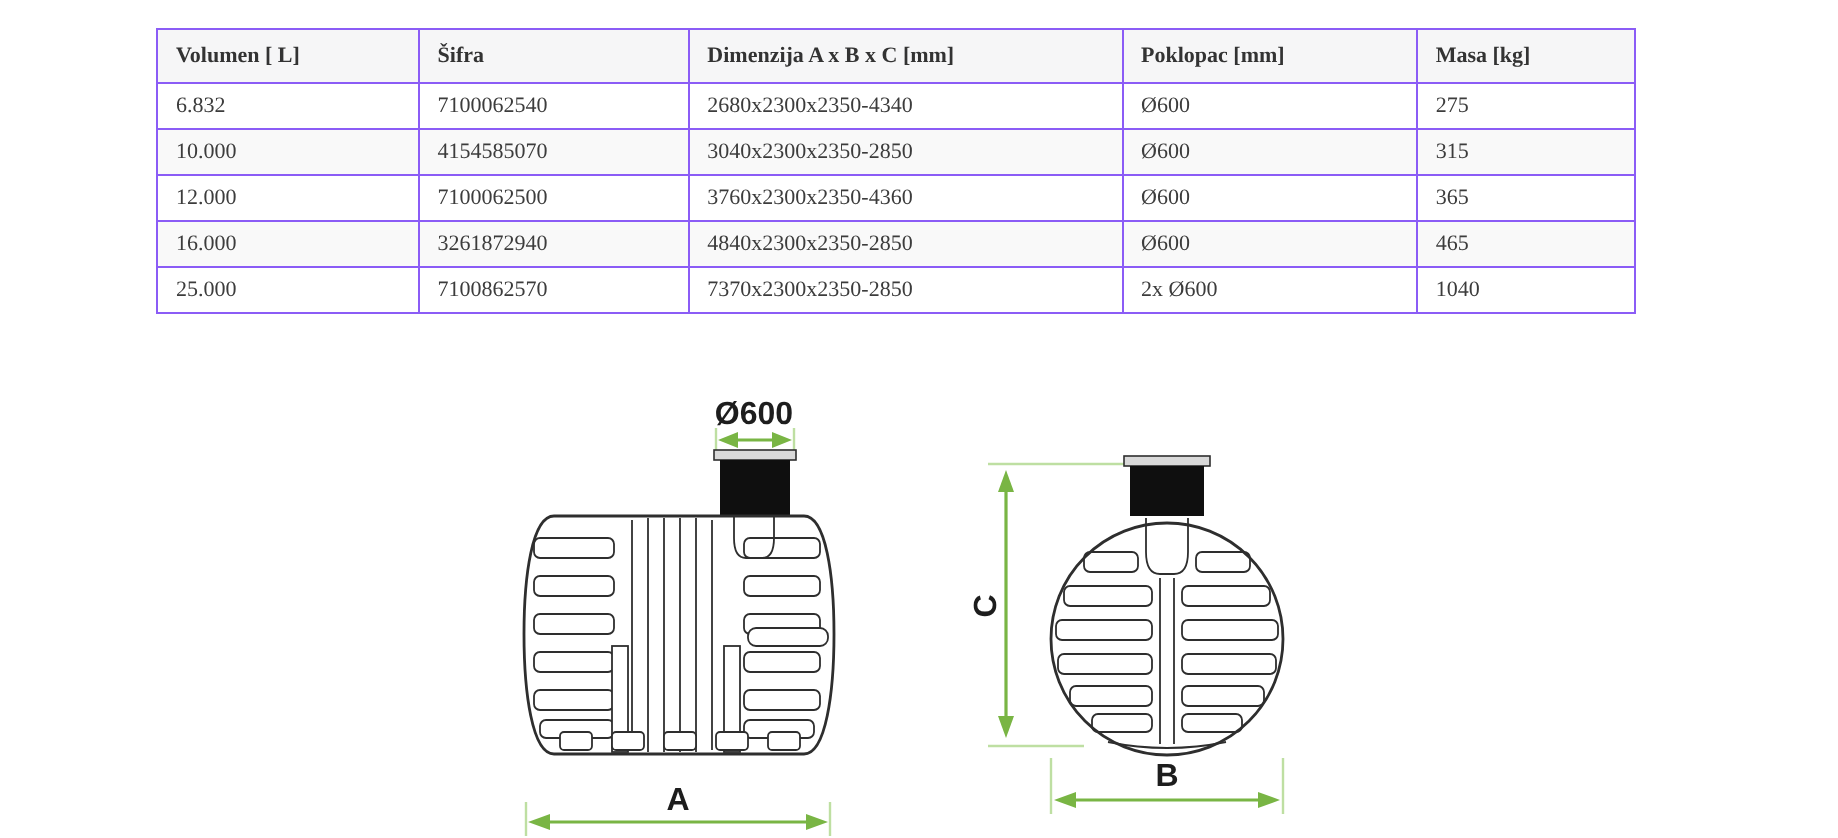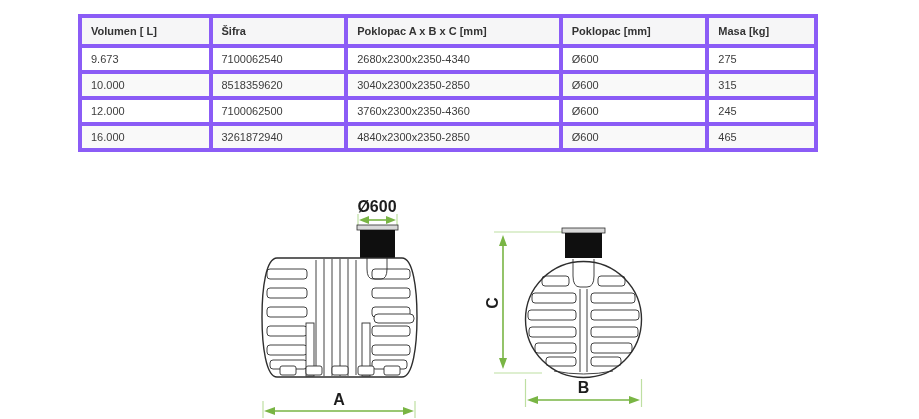--- a/index.html
+++ b/index.html
@@ -2,21 +2,21 @@
 <html><head>
 <meta charset="utf-8">
 <style>
   html,body{margin:0;padding:0;background:#ffffff;}
   .page{position:relative;width:919px;height:419px;background:#ffffff;overflow:hidden;
         font-family:"Liberation Sans",sans-serif;}
   
   .table-wrap{position:absolute;left:78px;top:14px;width:740px;}
   table.spec{width:100%;border-collapse:collapse;font-size:11px;color:#3c3c3c;
              font-family:"Liberation Sans",sans-serif;}
-  table.spec th, table.spec td{border:4px solid #8b5cf6;text-align:left;vertical-align:middle;}
+  table.spec th, table.spec td{border:1px solid #8b5cf6;text-align:left;vertical-align:middle;font-family:Liberation Serif, serif;}
   table.spec th{background:#f6f6f7;font-weight:700;padding:7px 9px;color:#333333;}
   table.spec td{padding:5px 9px;background:#ffffff;}
   table.spec tbody tr:nth-child(even) td{background:#f9f9f9;}
   table.spec th:nth-child(1){width:128px;}
   table.spec th:nth-child(2){width:130px;}
   table.spec th:nth-child(3){width:225px;}
   table.spec th:nth-child(4){width:148px;}
   table.spec th:nth-child(5){width:105px;}
   
   svg.drawing{position:absolute;overflow:visible;}
@@ -33,53 +33,60 @@
 <body>
 
 <div class="page">
 
   <div class="table-wrap">
     <table class="spec">
       <thead>
         <tr>
           <th>Volumen [ L]</th>
           <th>Šifra</th>
-          <th>Poklopac A x B x C [mm]</th>
+          <th>Dimenzija A x B x C [mm]</th>
           <th>Poklopac [mm]</th>
           <th>Masa [kg]</th>
         </tr>
       </thead>
       <tbody>
         <tr>
-          <td>9.673</td>
+          <td>6.832</td>
           <td>7100062540</td>
           <td>2680x2300x2350-4340</td>
           <td>Ø600</td>
           <td>275</td>
         </tr>
         <tr>
           <td>10.000</td>
-          <td>8518359620</td>
+          <td>4154585070</td>
           <td>3040x2300x2350-2850</td>
           <td>Ø600</td>
           <td>315</td>
         </tr>
         <tr>
           <td>12.000</td>
           <td>7100062500</td>
           <td>3760x2300x2350-4360</td>
           <td>Ø600</td>
-          <td>245</td>
+          <td>365</td>
         </tr>
         <tr>
           <td>16.000</td>
           <td>3261872940</td>
           <td>4840x2300x2350-2850</td>
           <td>Ø600</td>
           <td>465</td>
+        </tr>
+        <tr>
+          <td>25.000</td>
+          <td>7100862570</td>
+          <td>7370x2300x2350-2850</td>
+          <td>2x Ø600</td>
+          <td>1040</td>
         </tr>
       </tbody>
     </table>
   </div>
 
   <svg class="drawing" style="left:250px;top:195px" width="175" height="224" viewBox="0 0 175 224" xmlns="http://www.w3.org/2000/svg">
 
     <text class="dim-label" x="127" y="17" text-anchor="middle">Ø600</text>
     <g>
       <line class="ext" x1="108" y1="19" x2="108" y2="31"></line>

